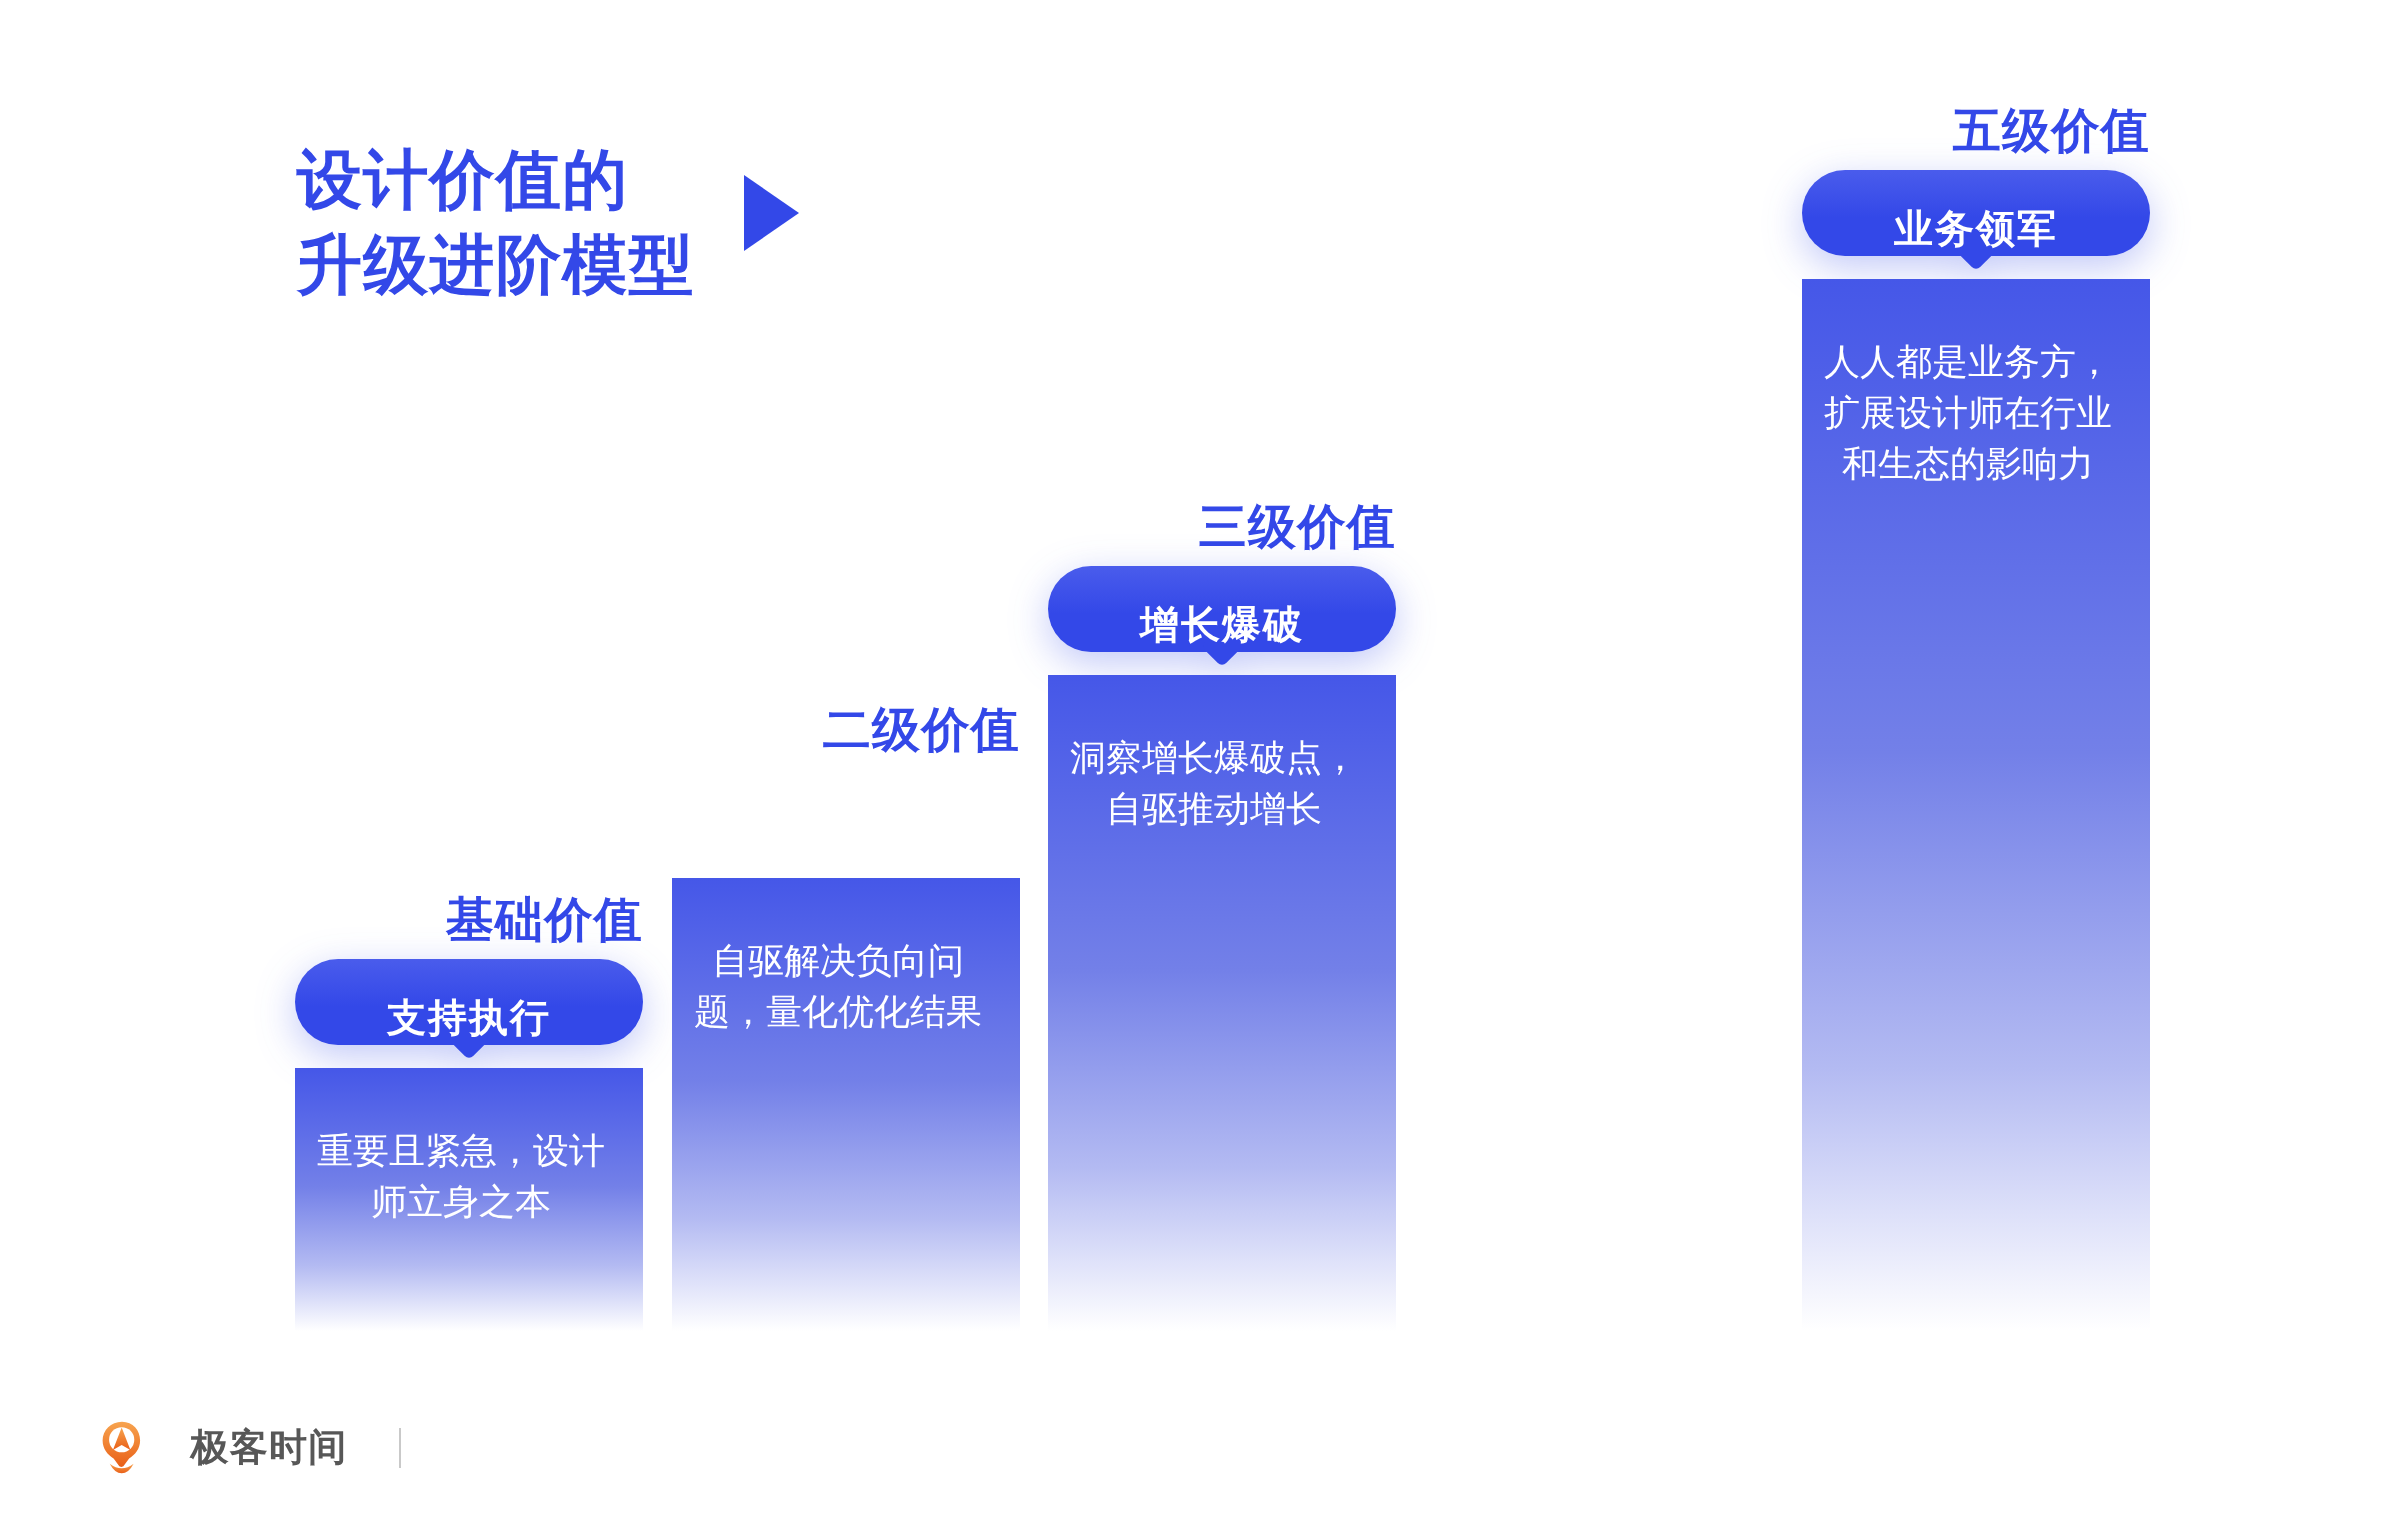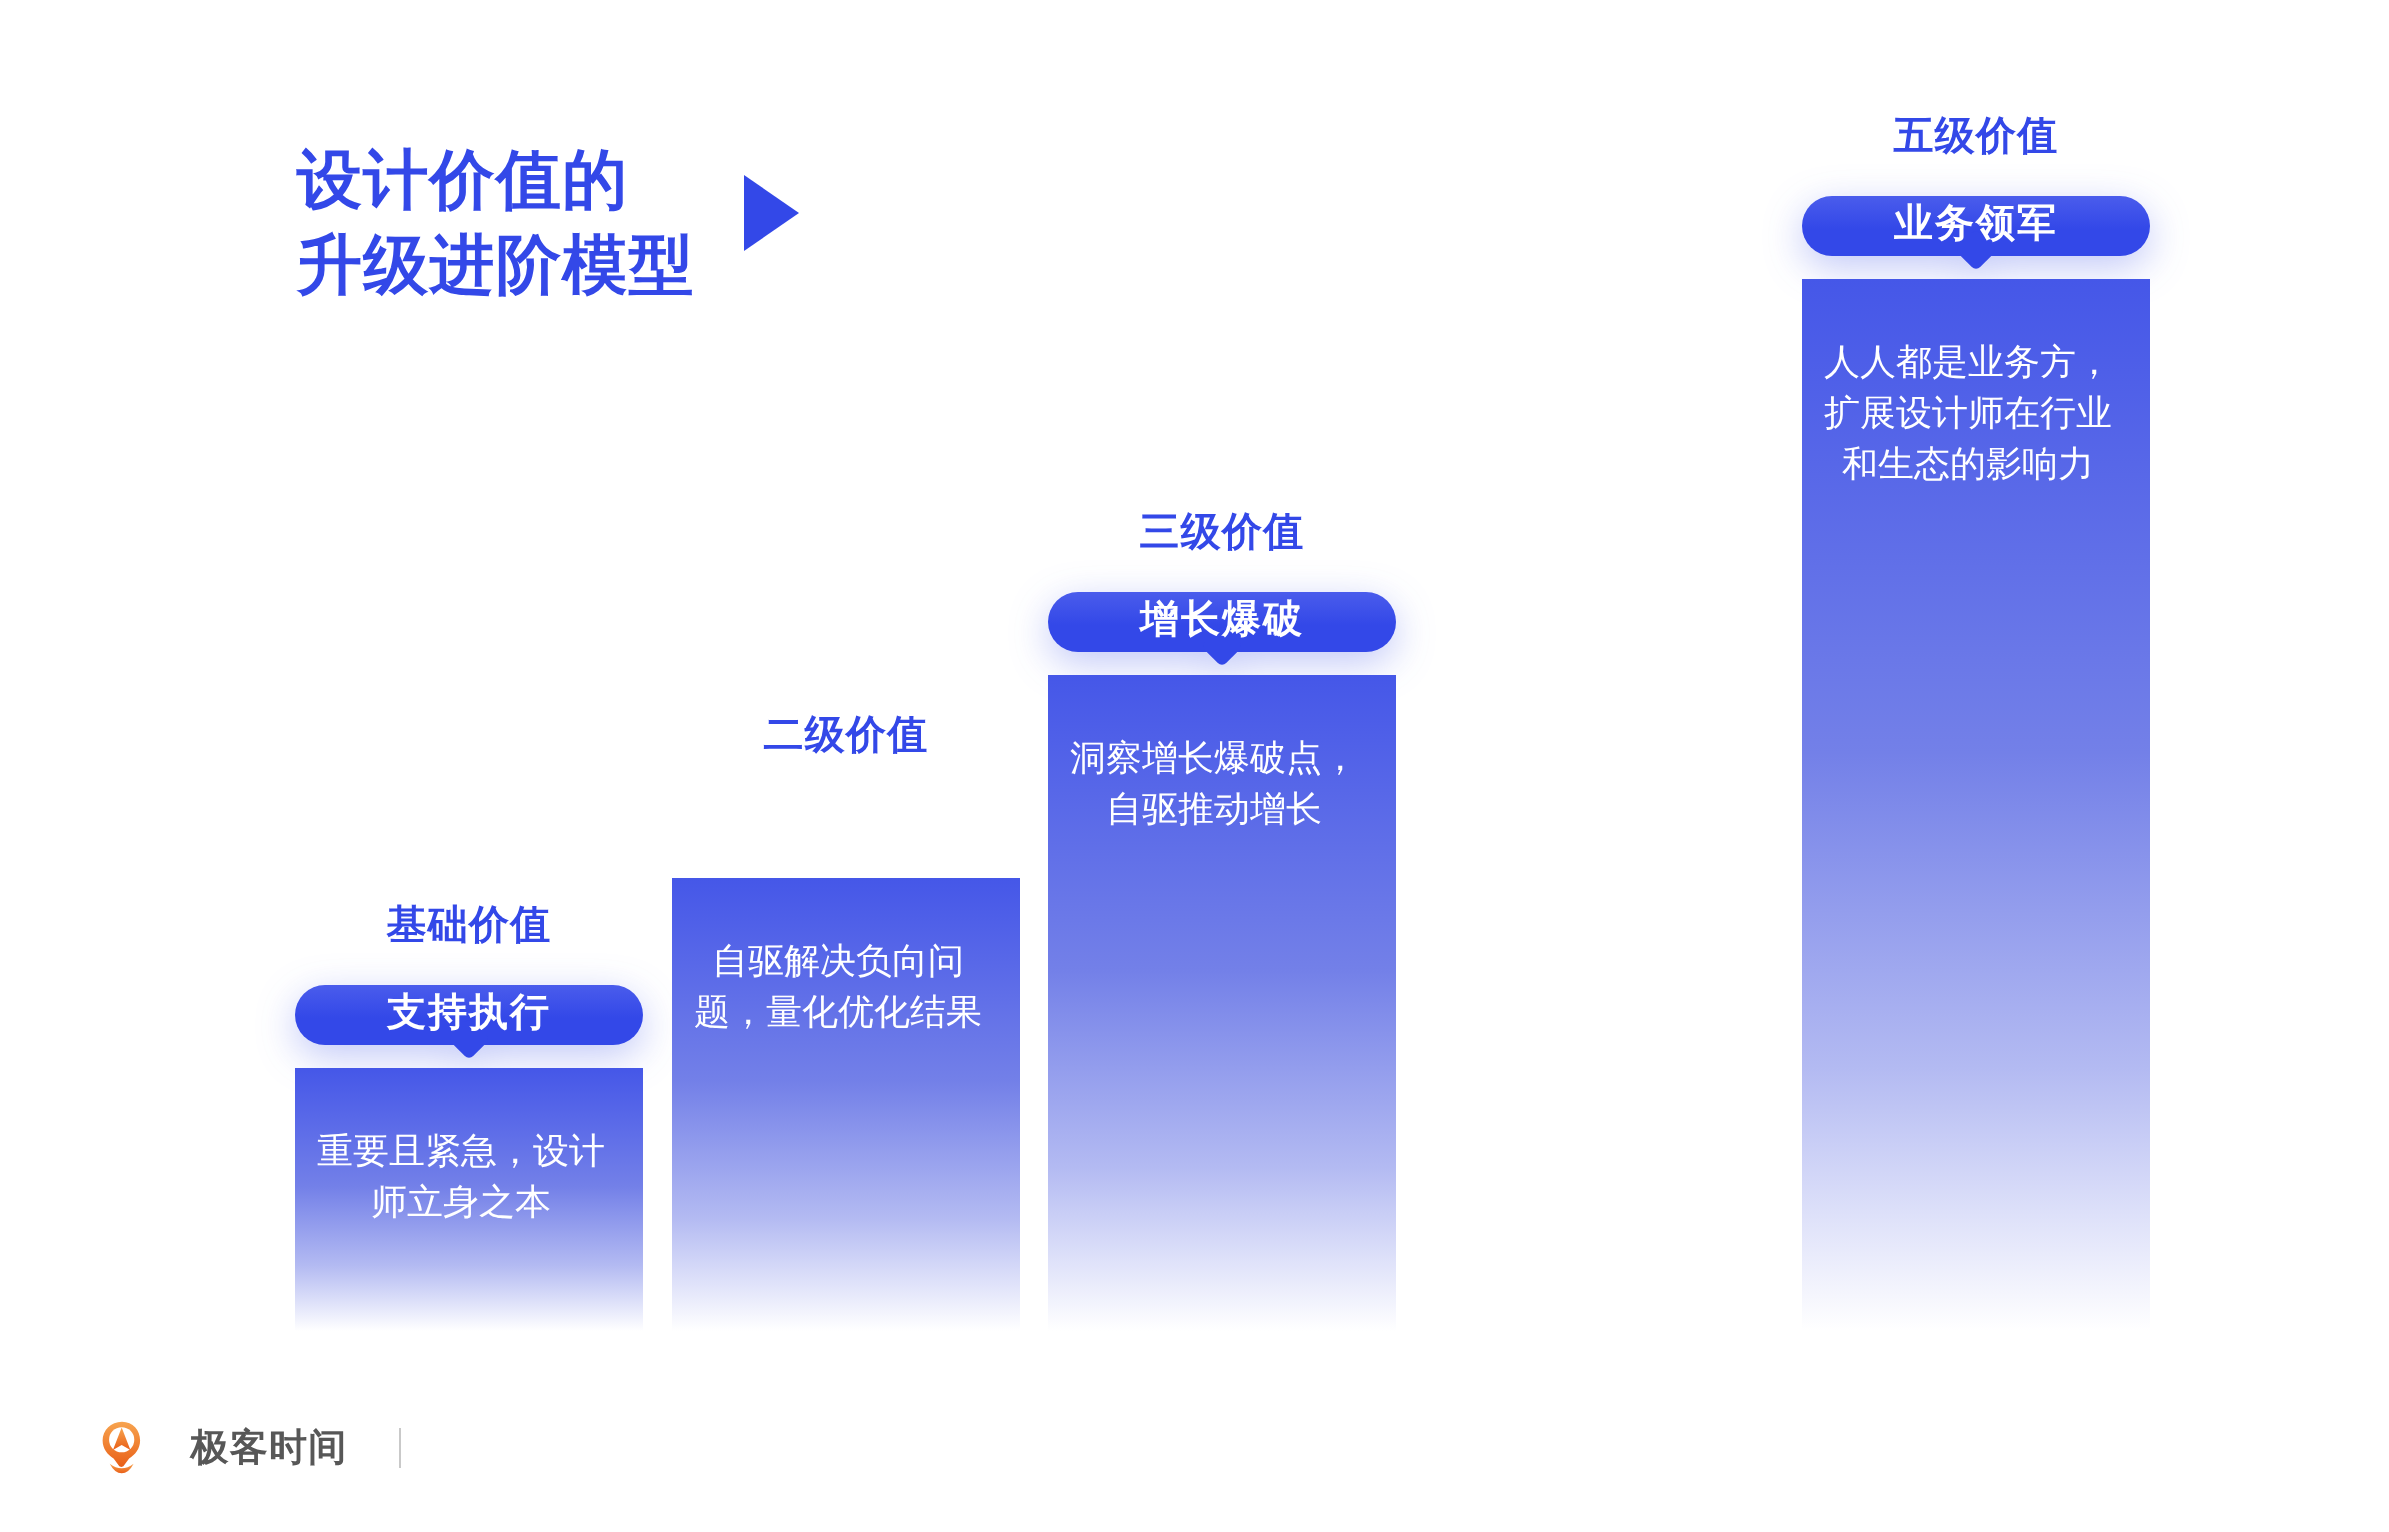--- a/index.html
+++ b/index.html
@@ -44,37 +44,37 @@
   .step {
     position: absolute;
     bottom: 202px;
     width: 348px;
   }
   .level-label {
     position: absolute;
     bottom: calc(100% + 121px);
     left: 0;
     width: 100%;
-    text-align: center;
-    font-size: 40px;
+    text-align: right;
+    font-size: 48px;
     font-weight: 800;
     line-height: 1.15;
     color: var(--primary, #3348E8);
     letter-spacing: 1.3px;
   }
   .pill {
     position: absolute;
     bottom: calc(100% + 23.5px);
     left: 0;
     right: 0;
-    height: 60px;
+    height: 86px;
     border-radius: 46px;
     background: linear-gradient(180deg, #4A5CEC 0%, var(--primary, #3348E8) 55%);
     display: flex;
-    align-items: flex-start;
+    align-items: flex-end;
     justify-content: center;
     filter: drop-shadow(0 11.7px 19.6px rgba(51, 72, 232, 0.30));
   }
   .pill::after {
     content: "";
     position: absolute;
     left: 50%;
     bottom: -9px;
     width: 30px;
     height: 30px;

